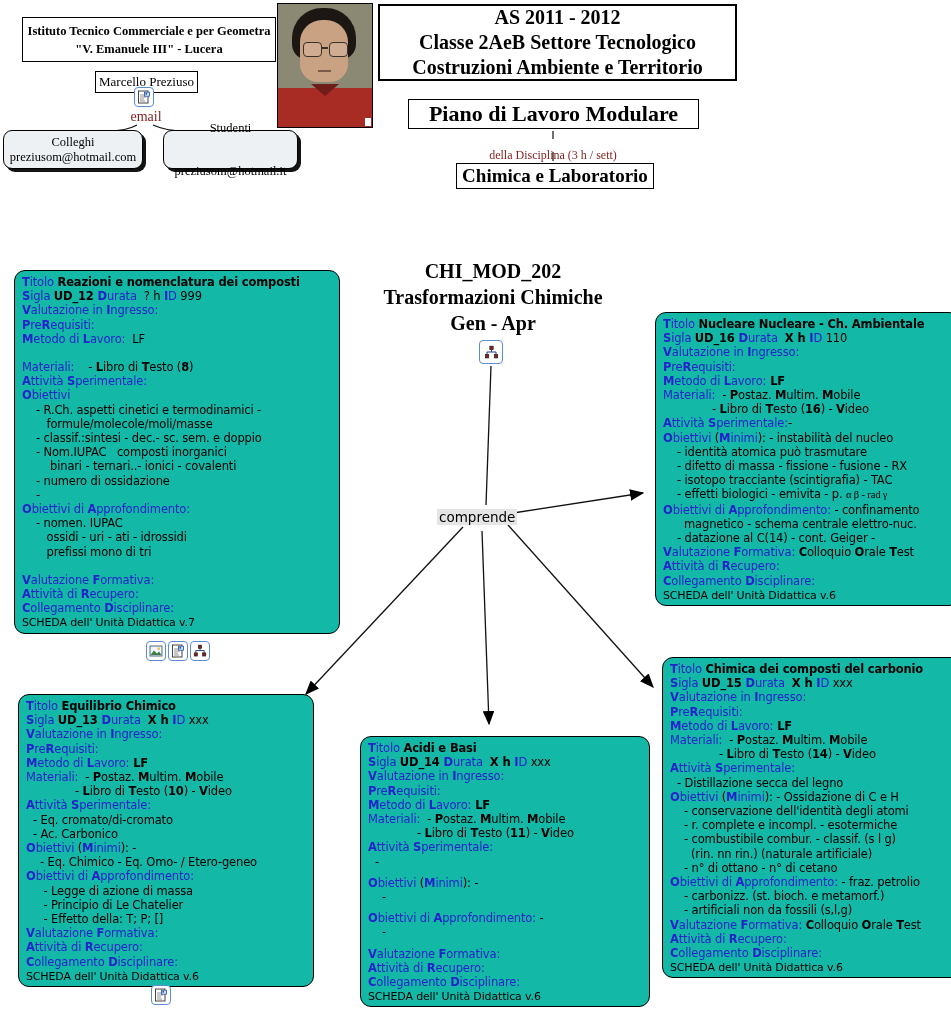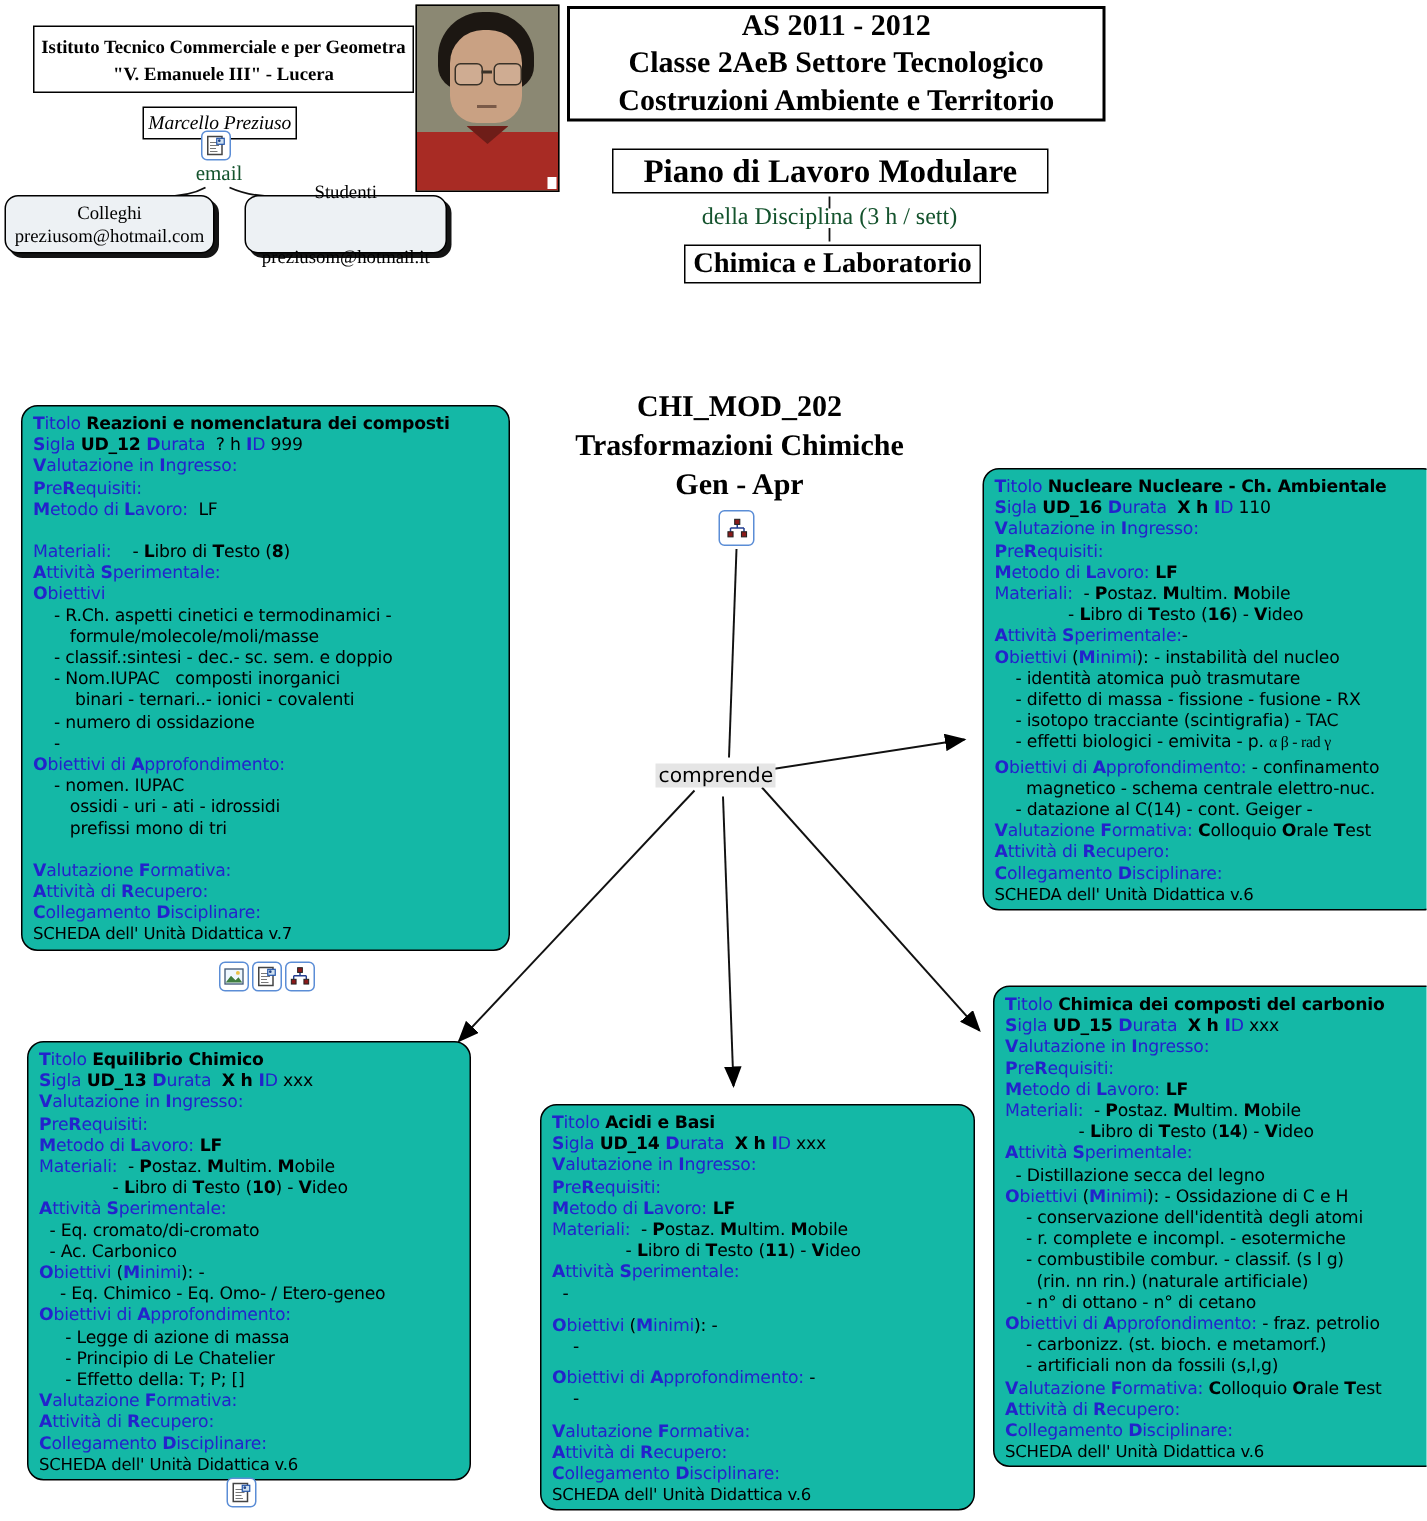--- a/index.html
+++ b/index.html
@@ -6,21 +6,21 @@
   body{width:951px;height:1014px;position:relative;background:#fff;
        font-family:"DejaVu Sans",sans-serif;overflow:hidden;}
   .abs{position:absolute;}
   
   .hdr-box{border:1px solid #000;background:#fff;display:flex;flex-direction:column;
            justify-content:center;text-align:center;
            font-family:"Liberation Serif",serif;font-weight:bold;color:#000;z-index:2;}
   .contact{border:1px solid #000;border-radius:9px;background:#edf1f4;
            box-shadow:3px 3px 0 #141414;display:flex;flex-direction:column;justify-content:center;
            text-align:center;font-family:"Liberation Serif",serif;font-size:12.5px;line-height:15px;z-index:2;}
-  .serif-label{font-family:"Liberation Serif",serif;color:#14532d;text-align:center;z-index:2;}
+  .serif-label{font-family:"Liberation Serif",serif;color:#7f1d1d;text-align:center;z-index:2;}
   
   .ud-box{border:1px solid #000;border-radius:11px;background:#14b8a6;
           padding:4px 4px 2px 7px;font-size:11.5px;letter-spacing:-0.15px;z-index:2;}
   .udline{white-space:pre;line-height:14.2px;}
   .blankline{height:14px;}
   .halfblank{height:7px;}
   .t-l{color:#2323cc;}
   .t-lb{color:#2323cc;font-weight:bold;}
   .t-k{color:#000;}
   .t-kb{color:#000;font-weight:bold;}
@@ -68,21 +68,21 @@
   <path d="M153,125 C164,130 174,131 184,131" stroke="#111" stroke-width="1.2" fill="none"></path>
   <path d="M553,131 L553,139" stroke="#111" stroke-width="1.2" fill="none"></path>
   <path d="M553,152 L553,161" stroke="#111" stroke-width="1.2" fill="none"></path>
 </svg>
 
 <div class="abs hdr-box" style="left:8px;top:17px;width:252px;height:43px;font-size:12.5px;line-height:18px;margin-left:14px;">
   <div>Istituto Tecnico Commerciale e per Geometra</div>
   <div>"V. Emanuele III" - Lucera</div>
 </div>
 
-<div class="abs hdr-box" style="left:95px;top:71px;width:101px;height:20px;font-size:13px;font-weight:normal;font-style:italic;">
+<div class="abs hdr-box" style="left:95px;top:71px;width:101px;height:20px;font-size:13px;font-weight:normal;">
   <div>Marcello Preziuso</div>
 </div>
 
 <span class="abs iconbox" style="left:134px;top:87px;">
   <svg width="14" height="14" viewBox="0 0 14 14">
     <rect x="1.5" y="1" width="9.5" height="12" fill="#fff" stroke="#444" stroke-width="1"></rect>
     <path d="M3 5h6 M3 7h6 M3 9h4 M3 11h5" stroke="#777" stroke-width="0.8"></path>
     <rect x="7.5" y="2.2" width="5" height="4" fill="#cfe0ef" stroke="#2255aa" stroke-width="0.8"></rect>
     <circle cx="9.2" cy="3.8" r="0.9" fill="#224488"></circle>
   </svg>
@@ -114,21 +114,21 @@
 <div class="abs hdr-box" style="left:378px;top:4px;width:355px;height:73px;font-size:20px;line-height:25px;border-width:2px;">
   <div>AS 2011 - 2012</div>
   <div>Classe 2AeB Settore Tecnologico</div>
   <div>Costruzioni Ambiente e Territorio</div>
 </div>
 
 <div class="abs hdr-box" style="left:408px;top:99px;width:289px;height:28px;font-size:22px;">
   <div>Piano di Lavoro Modulare</div>
 </div>
 
-<div class="abs serif-label" style="left:463px;top:136px;width:180px;font-size:16px;">della Disciplina (3 h / sett)</div>
+<div class="abs serif-label" style="left:463px;top:148px;width:180px;font-size:12px;">della Disciplina (3 h / sett)</div>
 
 <div class="abs hdr-box" style="left:456px;top:163px;width:196px;height:24px;font-size:19px;">
   <div>Chimica e Laboratorio</div>
 </div>
 
 <div class="abs module-title" style="left:348px;top:258px;width:290px;">
   <div>CHI_MOD_202</div>
   <div>Trasformazioni Chimiche</div>
   <div>Gen - Apr</div>
 </div>

